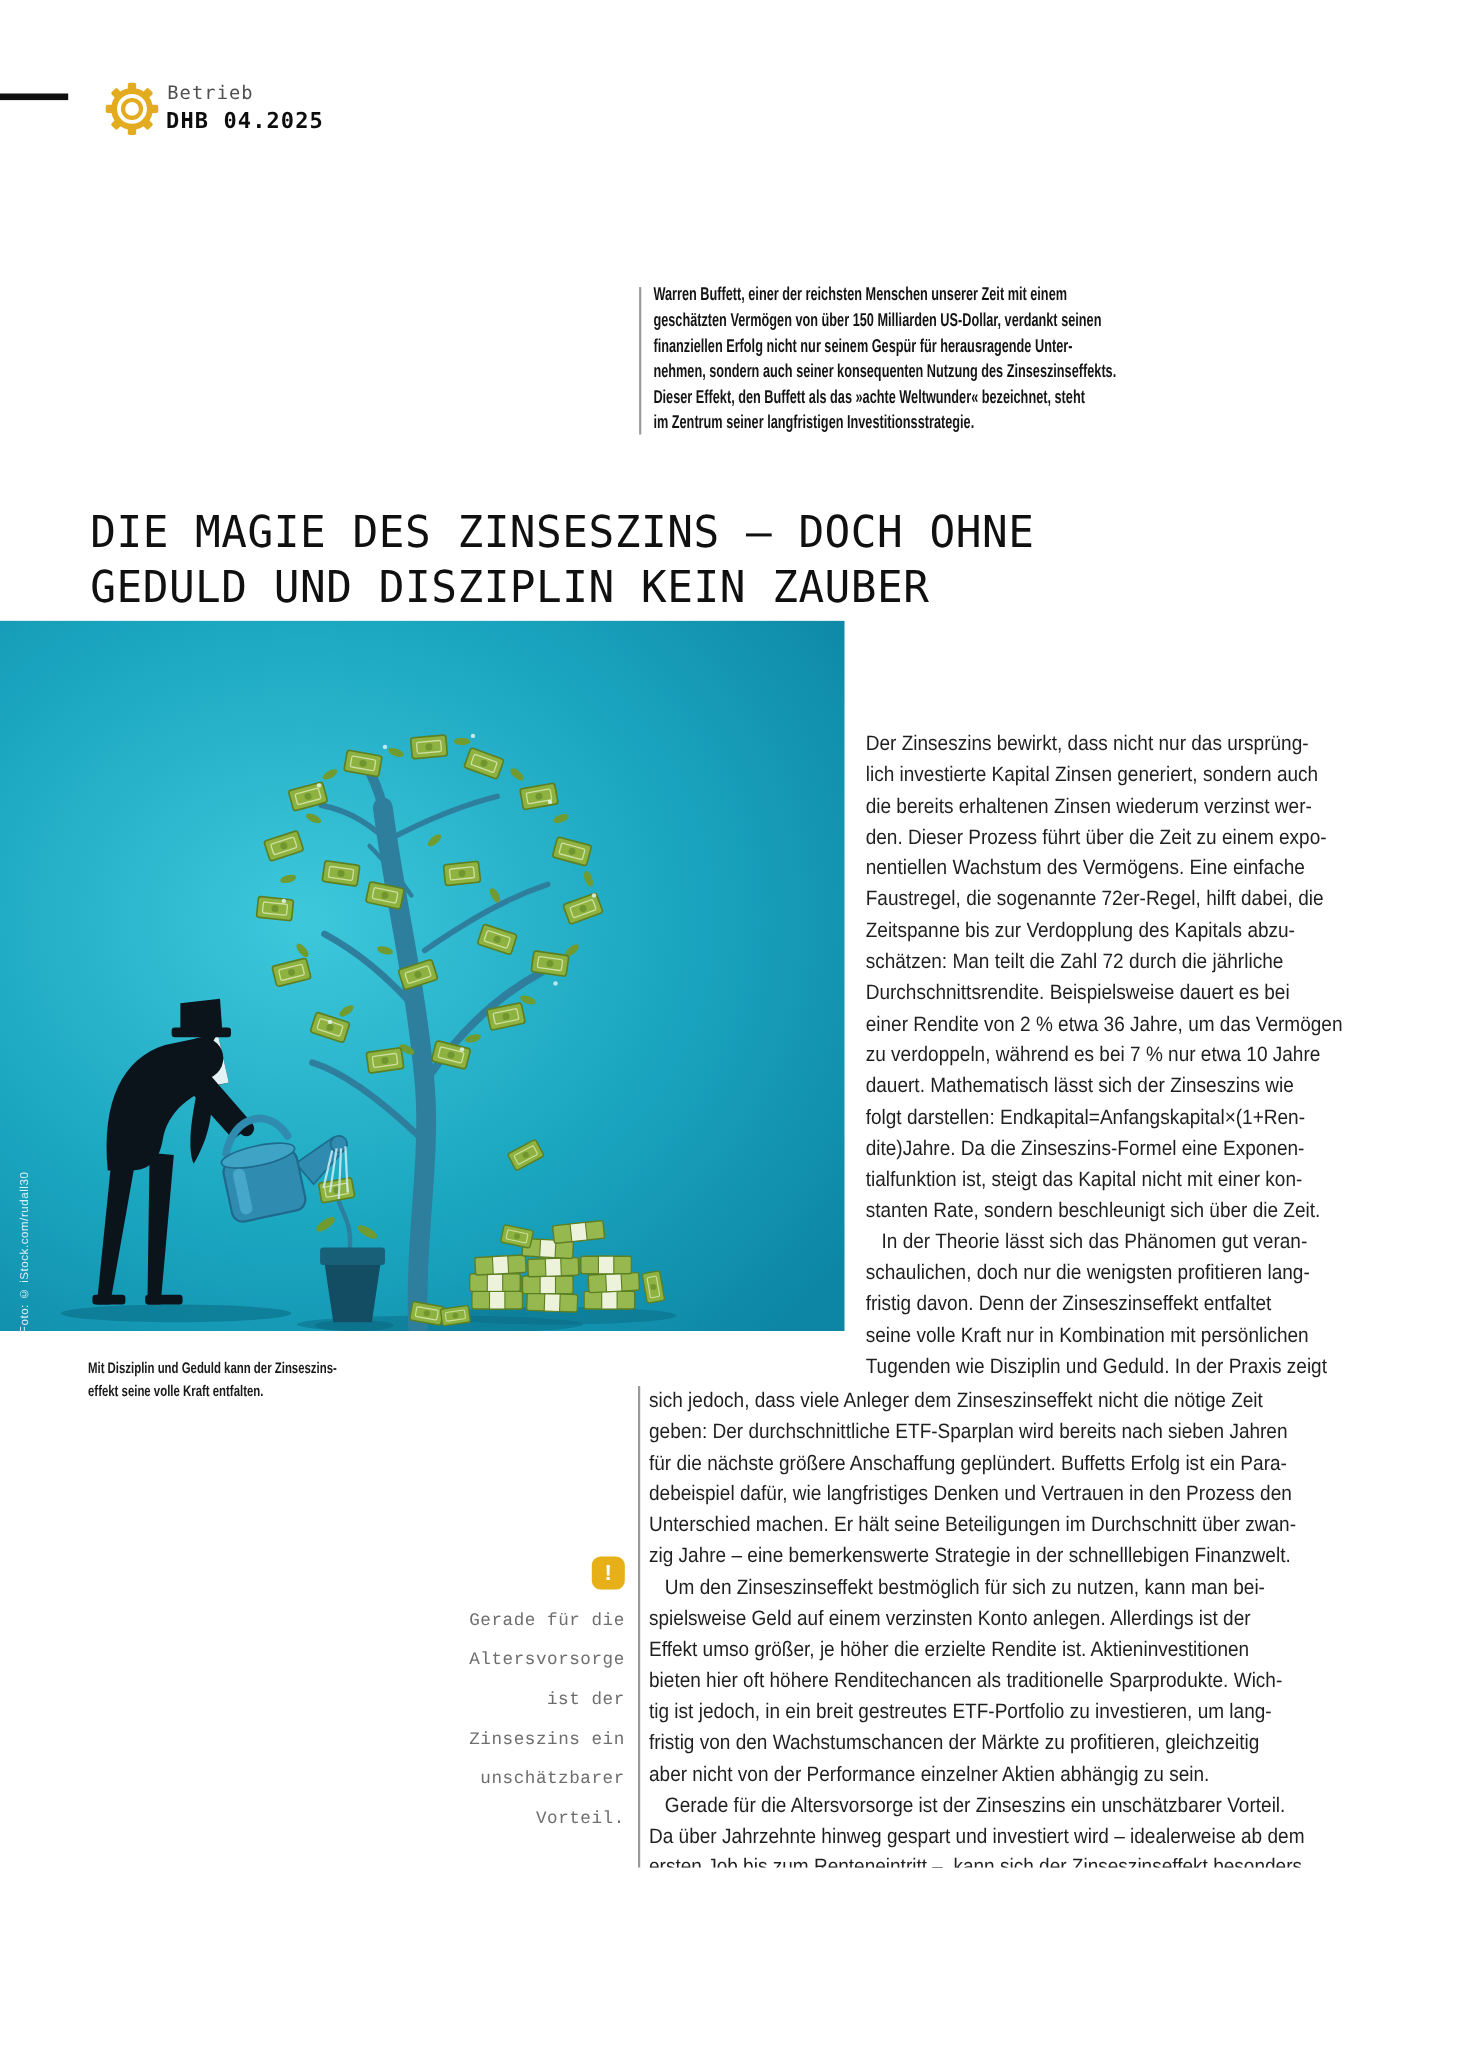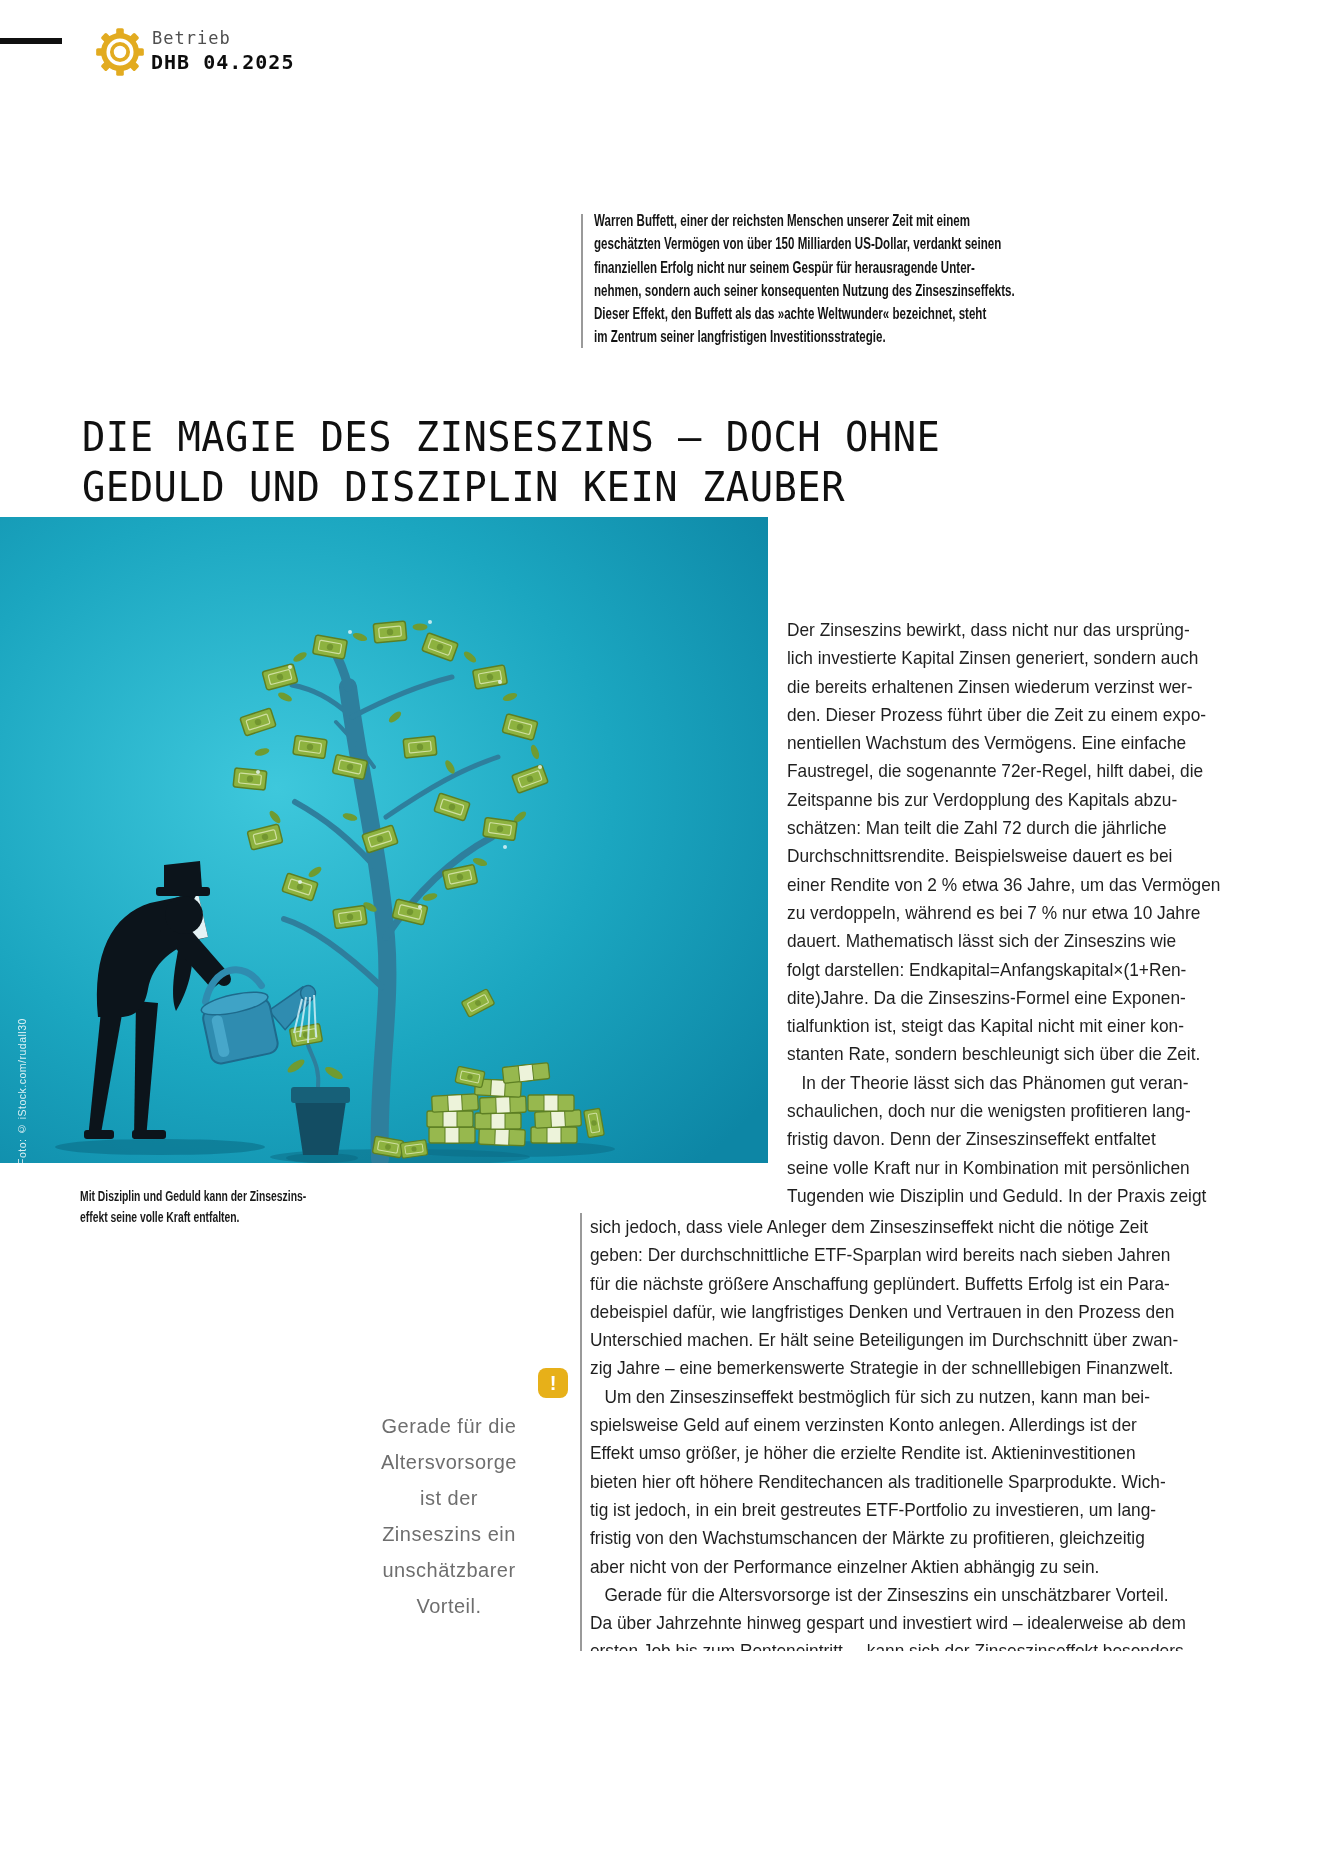--- a/index.html
+++ b/index.html
@@ -1,17 +1,17 @@
 <!DOCTYPE html>
 <html><head>
 <meta charset="utf-8">
 <style>
   html,body{margin:0;padding:0;background:#ffffff;}
   .page{position:relative;width:1326px;height:1651px;background:#ffffff;overflow:hidden;
-        font-family:"Liberation Sans",sans-serif;color:#1f1f1f;}
+        font-family:"Liberation Sans",sans-serif;color:#1f1f1f;margin-top:47px;}
   .abs{position:absolute;}
 
   
   .topbar{left:0;top:38px;width:62px;height:6px;background:#101010;}
   .gear{left:94px;top:26px;width:52px;height:52px;}
   .kicker{left:152px;top:28px;font-family:"DejaVu Sans Mono",monospace;font-size:17px;
           letter-spacing:1px;color:#4f4f4f;}
   .issue{left:151px;top:50px;font-family:"DejaVu Sans Mono",monospace;font-size:20px;
          font-weight:bold;letter-spacing:1px;color:#0d0d0d;}
 
@@ -39,22 +39,22 @@
              transform:scaleX(0.91);transform-origin:0 0;color:#1f1f1f;}
   .mainblock .para{white-space:pre-wrap;}
   .block-rule{left:580px;top:1213px;width:2px;height:550px;background:#9a9a9a;}
   .closing strong{font-weight:bold;padding-left:12px;color:#111;}
 
   
   .pullquote{left:330px;top:1368px;width:238px;text-align:right;}
   .pq-badge{display:inline-block;width:30px;height:30px;border-radius:8px;background:#e7b019;
             color:#ffffff;font-weight:bold;font-size:20px;line-height:30px;text-align:center;
             font-family:"Liberation Sans",sans-serif;margin-bottom:10px;}
-  .pq-text{font-family:Liberation Sans, sans-serif;font-size:20px;line-height:36px;
-           letter-spacing:0.5px;color:#6e6e6e;white-space:pre-wrap;text-align:center;}
+  .pq-text{font-family:Liberation Mono, monospace;font-size:16px;line-height:36px;
+           letter-spacing:0.5px;color:#6e6e6e;white-space:pre-wrap;}
 
   
   .f-issue{left:95px;top:1838px;font-family:"DejaVu Sans Mono",monospace;font-size:15px;
            font-weight:bold;color:#111;}
   .f-section{left:210px;top:1838px;font-family:"DejaVu Sans Mono",monospace;font-size:15px;
              color:#5a5a5a;}
   .f-pageprefix{left:1183px;top:1838px;font-family:"DejaVu Sans Mono",monospace;font-size:16px;color:#3a3a3a;}
   .f-pagenum{left:1204px;top:1832px;font-family:"DejaVu Sans Mono",monospace;font-size:22px;
              font-weight:bold;color:#0d0d0d;}
   .f-dash{left:1283px;top:1839px;width:43px;height:6px;background:#101010;}

